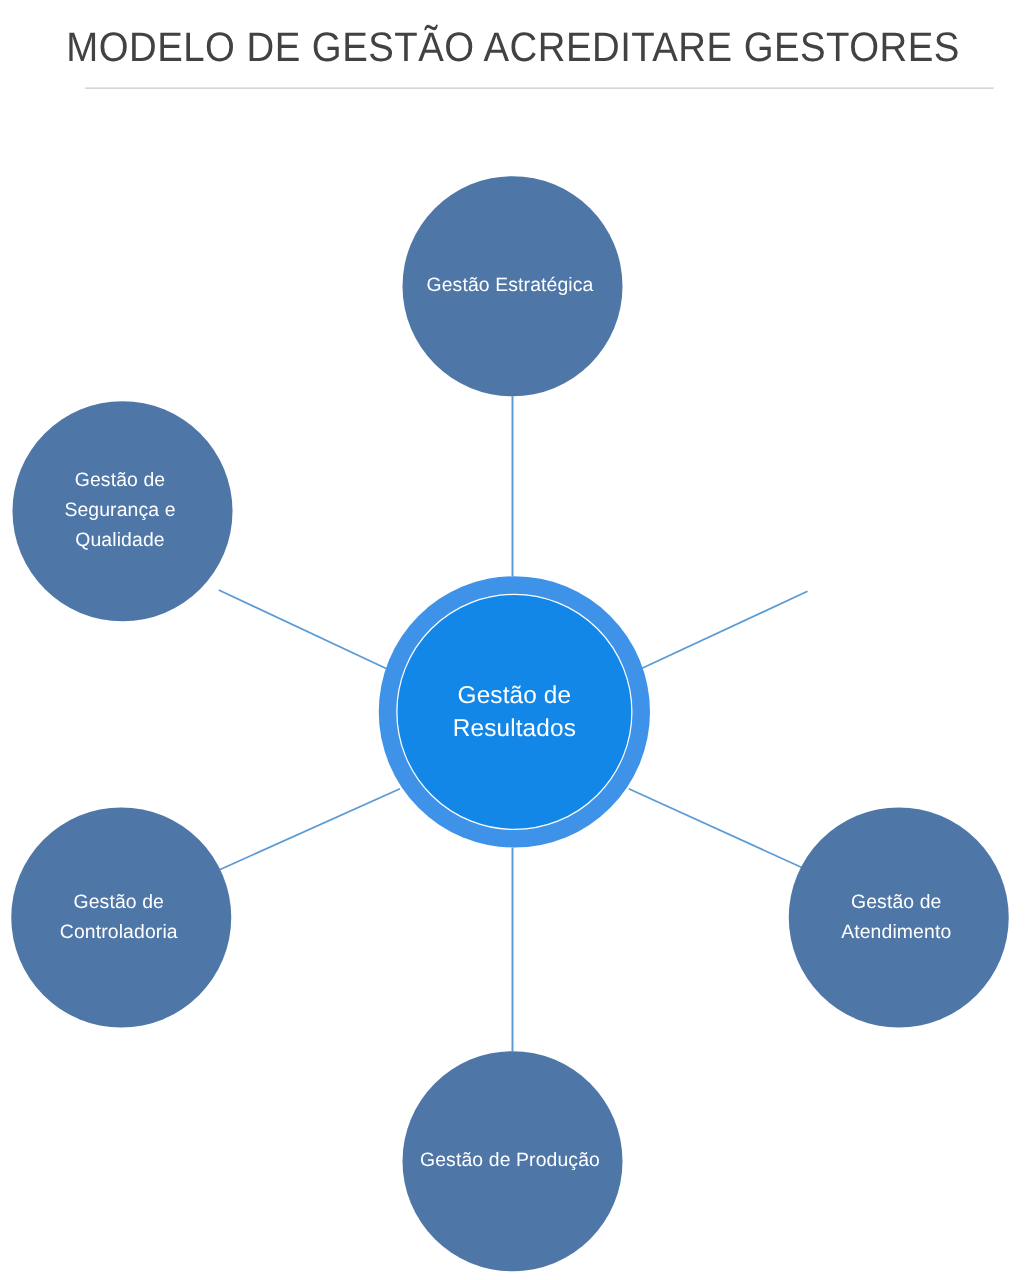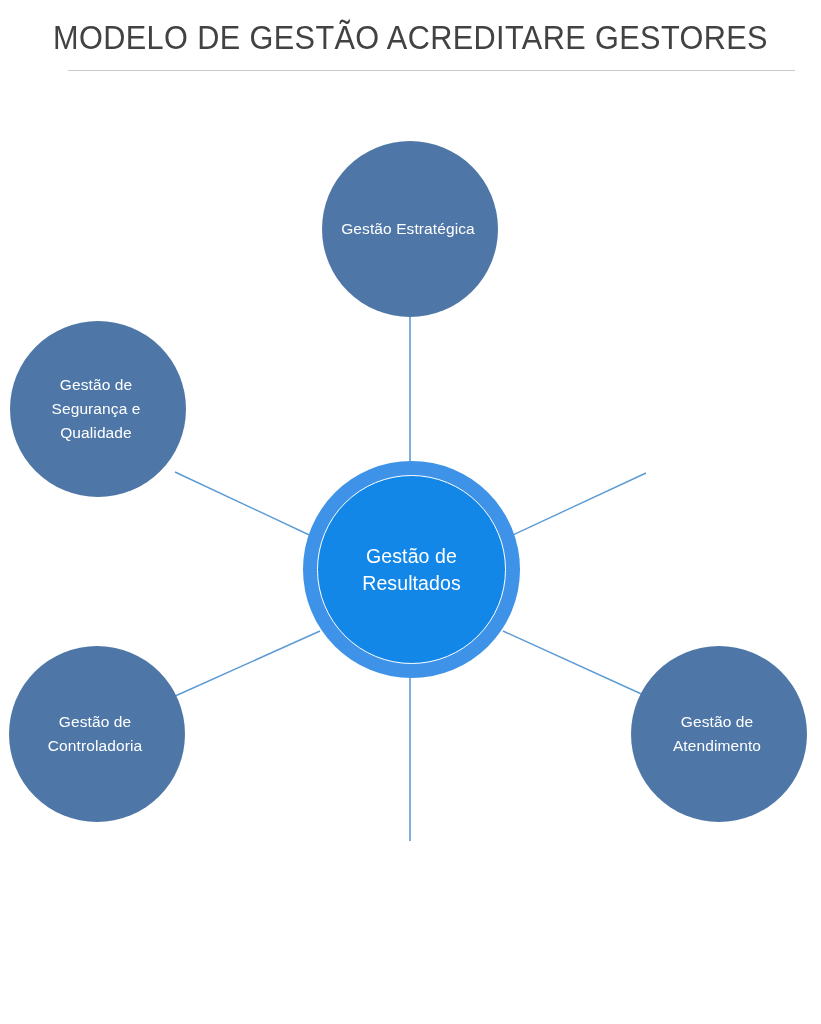--- a/index.html
+++ b/index.html
@@ -163,20 +163,23 @@
     <div class="node" id="node-estrategica">
       <div class="node-label">Gestão Estratégica</div>
     </div>
 
 
     <div class="node" id="node-atendimento">
       <div class="node-label">Gestão de
 Atendimento</div>
     </div>
 
+    <div class="node" id="node-producao">
+      <div class="node-label">Gestão de Produção</div>
+    </div>
 
     <div class="node" id="node-controladoria">
       <div class="node-label">Gestão de
 Controladoria</div>
     </div>
 
     <div class="node" id="node-seguranca">
       <div class="node-label">Gestão de
 Segurança e
 Qualidade</div>

